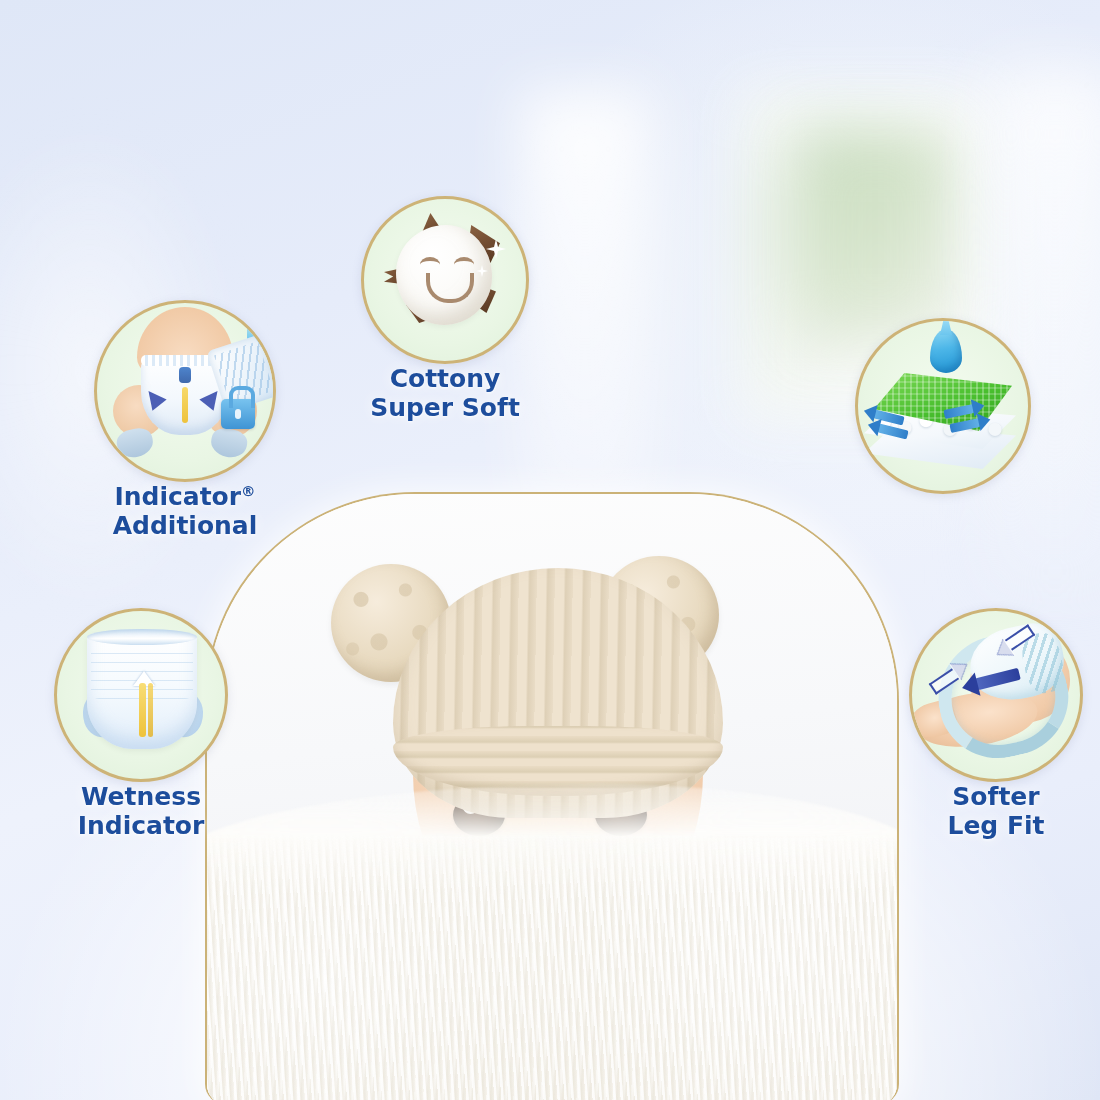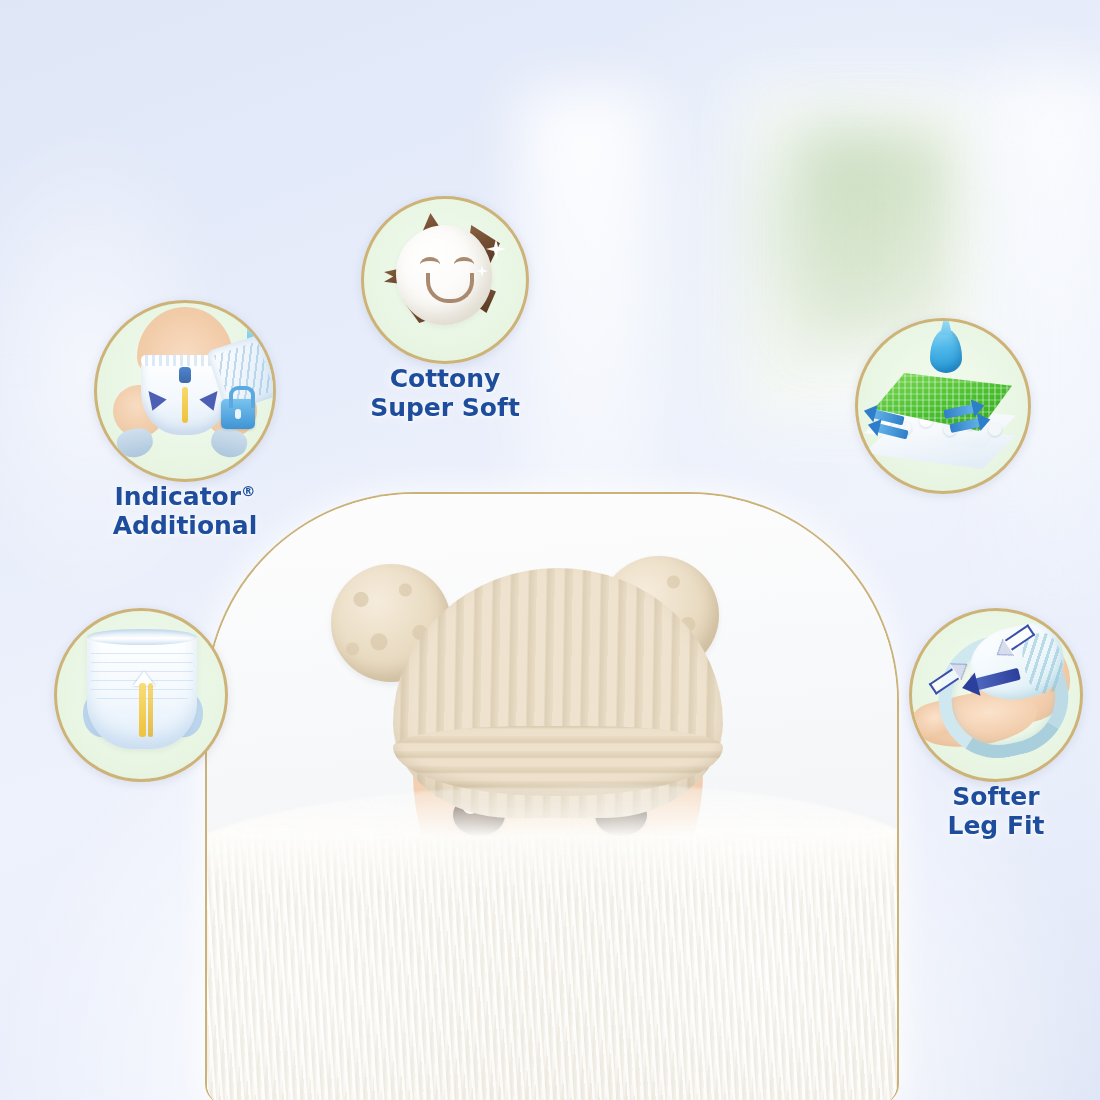--- a/index.html
+++ b/index.html
@@ -733,20 +733,22 @@
     <div class="circle">
       <div class="wi-leg-l"></div>
       <div class="wi-leg-r"></div>
       <div class="wi-pant"></div>
       <div class="wi-ribs"></div>
       <div class="wi-waist"></div>
       <div class="wi-up-arrow"></div>
       <div class="wi-strip"></div>
       <div class="wi-strip2"></div>
     </div>
+    <div class="label">Wetness
+Indicator</div>
   </div>
 
   <div class="feature" id="f-legfit">
     <div class="circle">
       <div class="sl-thigh"></div>
       <div class="sl-leg"></div>
       <div class="sl-foot"></div>
       <div class="sl-cuff"></div>
       <div class="sl-diaper"></div>
       <div class="sl-diaper-edge"></div>

